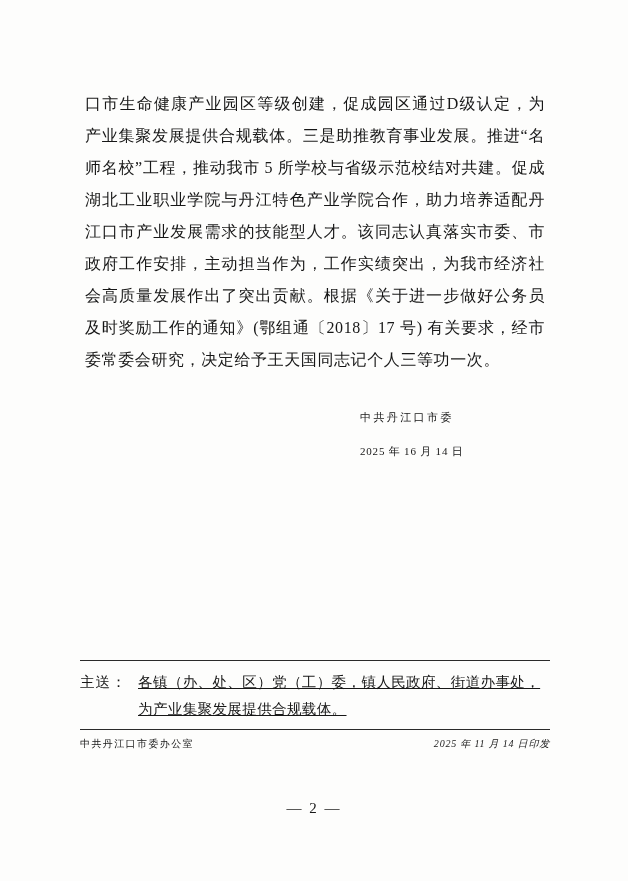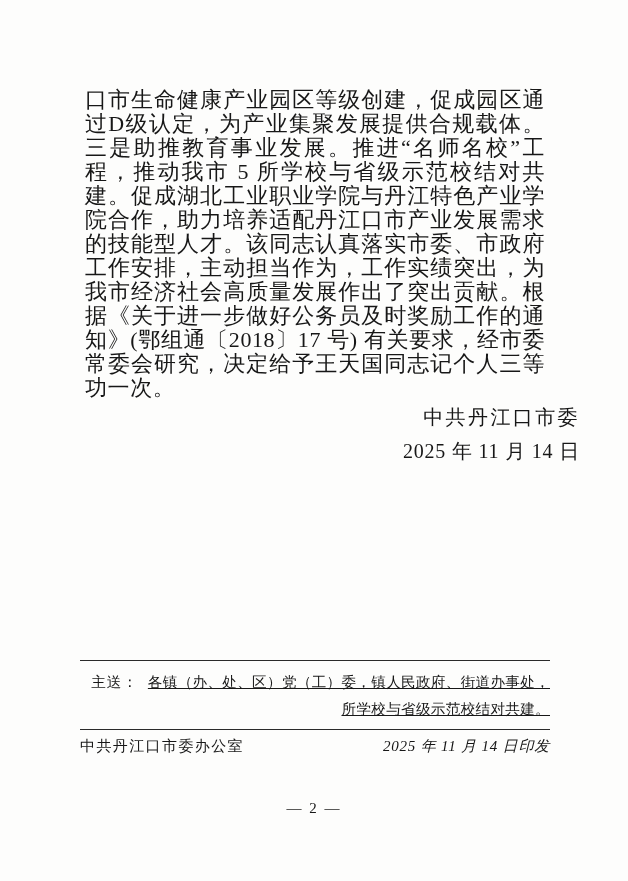--- a/index.html
+++ b/index.html
@@ -22,37 +22,36 @@
     height: 881px;
     background: #fdfdfc;
   }
   .body-block {
     position: absolute;
     left: 85px;
     top: 88px;
     width: 460px;
   }
   .para {
-    font-size: 22px;
-    line-height: 24px;
+    font-size: 16px;
+    line-height: 32px;
     text-align: justify;
     text-justify: inter-ideograph;
     letter-spacing: 0.6px;
     color: #171717;
     text-indent: 0;
   }
   .signature {
     position: absolute;
     left: 360px;
     top: 400px;
     width: 220px;
-    font-size: 20px;
+    font-size: 11px;
     line-height: 34px;
     color: #171717;
-    text-align: right;
   }
   .sig-line {
     white-space: nowrap;
     letter-spacing: 2.4px;
   }
   .sig-line.date {
     letter-spacing: 0.8px;
   }
   .footer-zone {
     position: absolute;
@@ -67,41 +66,40 @@
   }
   .dist-block {
     padding: 8px 0 6px 0;
     font-size: 14.6px;
     line-height: 27px;
     color: #171717;
   }
   .dist-row {
     display: flex;
     white-space: nowrap;
-    text-align: right;
   }
   .dist-label {
     width: 58px;
     flex: 0 0 58px;
     letter-spacing: 1px;
   }
   .dist-text {
     flex: 1 1 auto;
     letter-spacing: 0.3px;
     text-decoration: underline;
   }
   .dist-row.cont .dist-label {
     visibility: hidden;
   }
   .issuer-row {
     display: flex;
     justify-content: space-between;
     align-items: baseline;
     padding-top: 7px;
-    font-size: 15px;
+    font-size: 10px;
     letter-spacing: 1.4px;
     color: #171717;
   }
   .issuer-right {
     letter-spacing: 0.8px;
     font-style: italic;
   }
   .page-number {
     position: absolute;
     left: 0;
@@ -117,34 +115,34 @@
 <body>
 
 <div class="page">
 
   <div class="body-block">
     <div class="para">口市生命健康产业园区等级创建，促成园区通过D级认定，为产业集聚发展提供合规载体。三是助推教育事业发展。推进“名师名校”工程，推动我市 5 所学校与省级示范校结对共建。促成湖北工业职业学院与丹江特色产业学院合作，助力培养适配丹江口市产业发展需求的技能型人才。该同志认真落实市委、市政府工作安排，主动担当作为，工作实绩突出，为我市经济社会高质量发展作出了突出贡献。根据《关于进一步做好公务员及时奖励工作的通知》(鄂组通〔2018〕17 号) 有关要求，经市委常委会研究，决定给予王天国同志记个人三等功一次。</div>
   </div>
 
   <div class="signature">
     <div class="sig-line">中共丹江口市委</div>
-    <div class="sig-line date">2025 年 11 月 14 日</div>
+    <div class="sig-line date">2025 年 16 月 14 日</div>
   </div>
 
   <div class="footer-zone">
     <div class="rule"></div>
 
     <div class="dist-block">
       <div class="dist-row">
         <span class="dist-label">主送：</span>
         <span class="dist-text">各镇（办、处、区）党（工）委，镇人民政府、街道办事处，</span>
       </div>
       <div class="dist-row cont">
         <span class="dist-label">主送：</span>
-        <span class="dist-text">所学校与省级示范校结对共建。</span>
+        <span class="dist-text">为产业集聚发展提供合规载体。</span>
       </div>
     </div>
 
     <div class="rule"></div>
 
     <div class="issuer-row">
       <span>中共丹江口市委办公室</span>
       <span class="issuer-right">2025 年 11 月 14 日印发</span>
     </div>
   </div>

